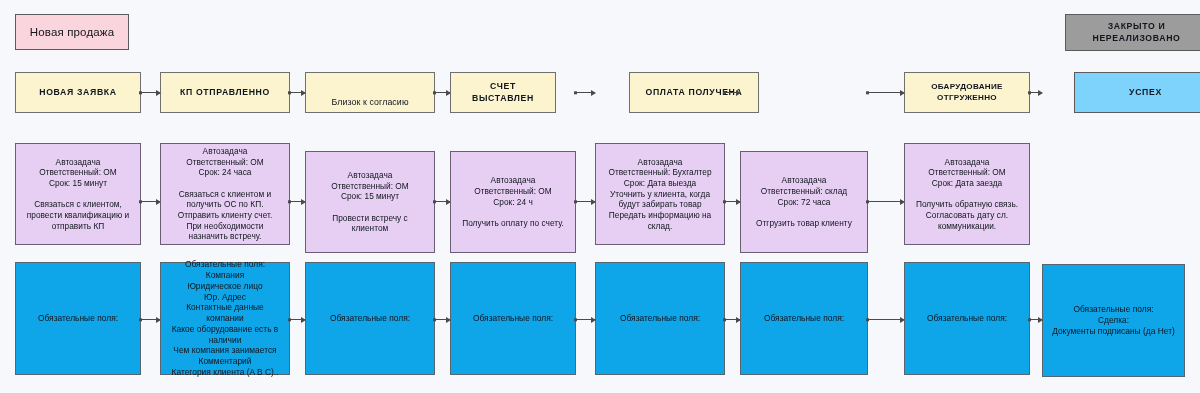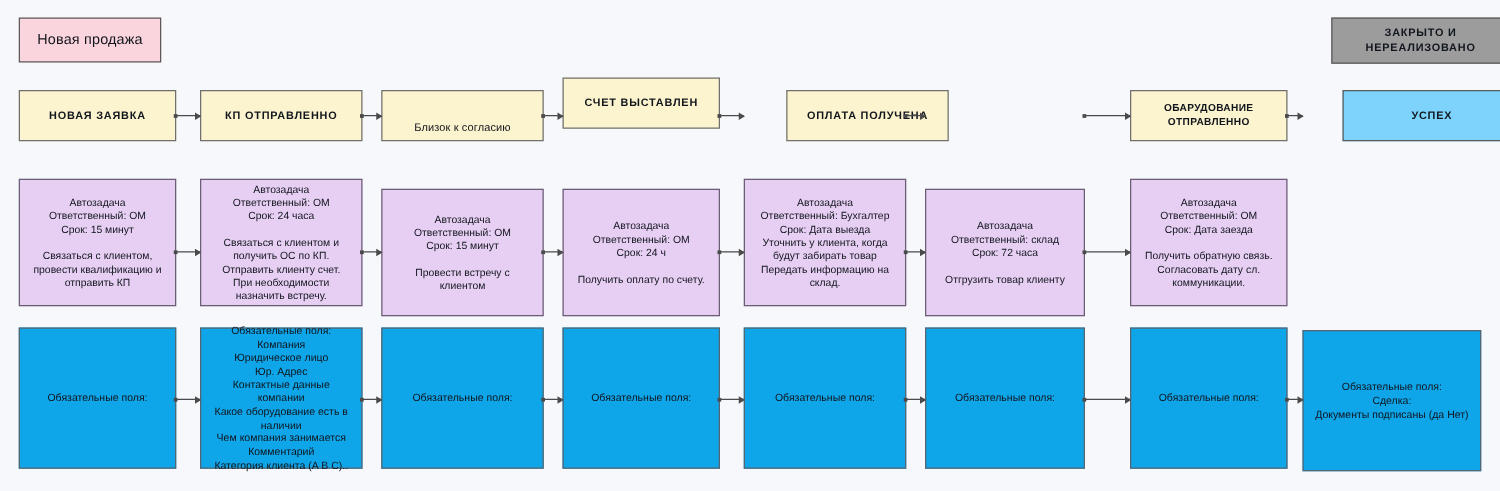--- a/index.html
+++ b/index.html
@@ -69,28 +69,28 @@
 
   <div class="node n-yellow s-stage" style="left:15px;top:72px;width:126px;height:41px;">
     <span class="txt">НОВАЯ ЗАЯВКА</span>
   </div>
   <div class="node n-yellow s-stage" style="left:160px;top:72px;width:130px;height:41px;">
     <span class="txt">КП ОТПРАВЛЕННО</span>
   </div>
   <div class="node n-yellow s-stage" style="left:305px;top:72px;width:130px;height:41px;">
     <span class="txt" style="text-transform:none;font-weight:500;letter-spacing:.1px;font-size:8.8px;margin-top:20px;">Близок к согласию</span>
   </div>
-  <div class="node n-yellow s-stage" style="left:450px;top:62px;width:126px;height:41px;">
+  <div class="node n-yellow s-stage" style="left:450px;top:72px;width:106px;height:41px;">
     <span class="txt">СЧЕТ ВЫСТАВЛЕН</span>
   </div>
   <div class="node n-yellow s-stage" style="left:629px;top:72px;width:130px;height:41px;">
     <span class="txt">ОПЛАТА ПОЛУЧЕНА</span>
   </div>
   <div class="node n-yellow s-stage" style="left:904px;top:72px;width:126px;height:41px;">
-    <span class="txt" style="font-size:8.1px;letter-spacing:.3px;">ОБАРУДОВАНИЕ ОТПРАВЛЕННО</span>
+    <span class="txt" style="font-size:8.1px;letter-spacing:.3px;">ОБАРУДОВАНИЕ ОТГРУЖЕННО</span>
   </div>
   <div class="node n-green s-stage" style="left:1042px;top:72px;width:143px;height:41px;">
     <span class="txt">УСПЕХ</span>
   </div>
 
   <div class="conn dot" style="left:141px;top:92px;width:19px;"></div>
   <div class="conn dot" style="left:290px;top:92px;width:15px;"></div>
   <div class="conn dot" style="left:435px;top:92px;width:15px;"></div>
   <div class="conn dot" style="left:576px;top:92px;width:19px;"></div>
   <div class="conn dot" style="left:725px;top:92px;width:15px;"></div>

